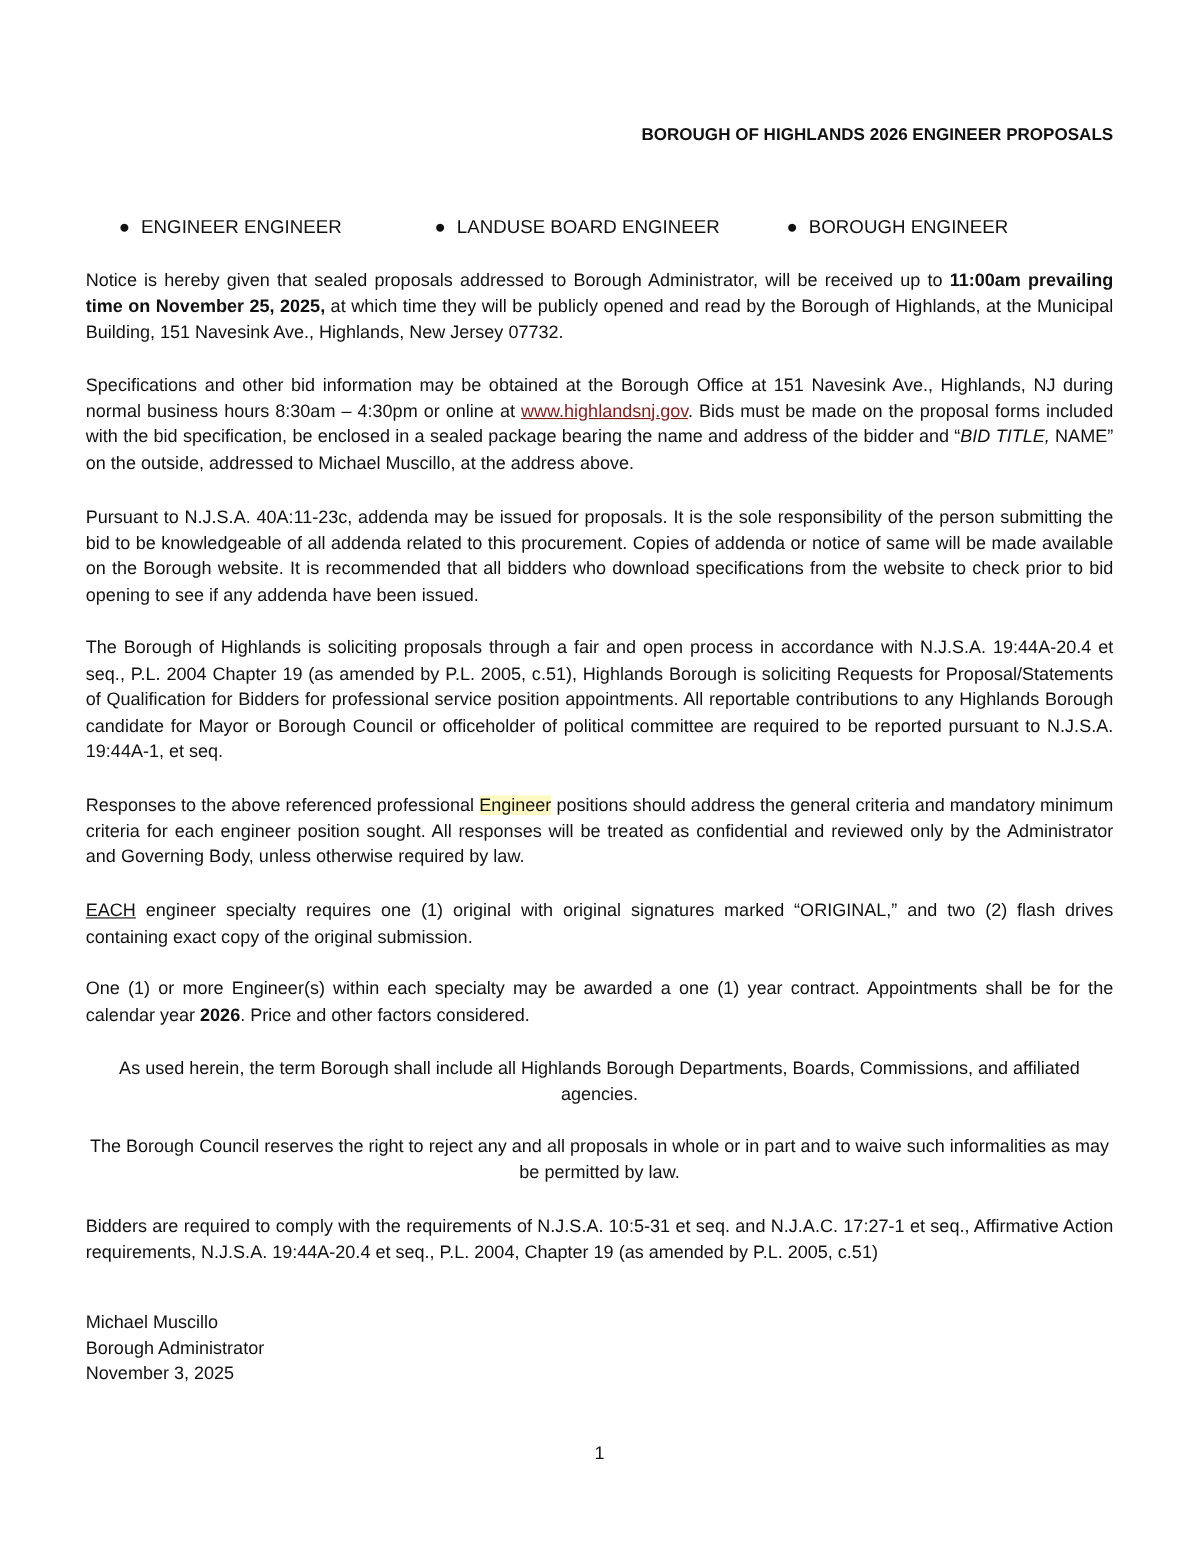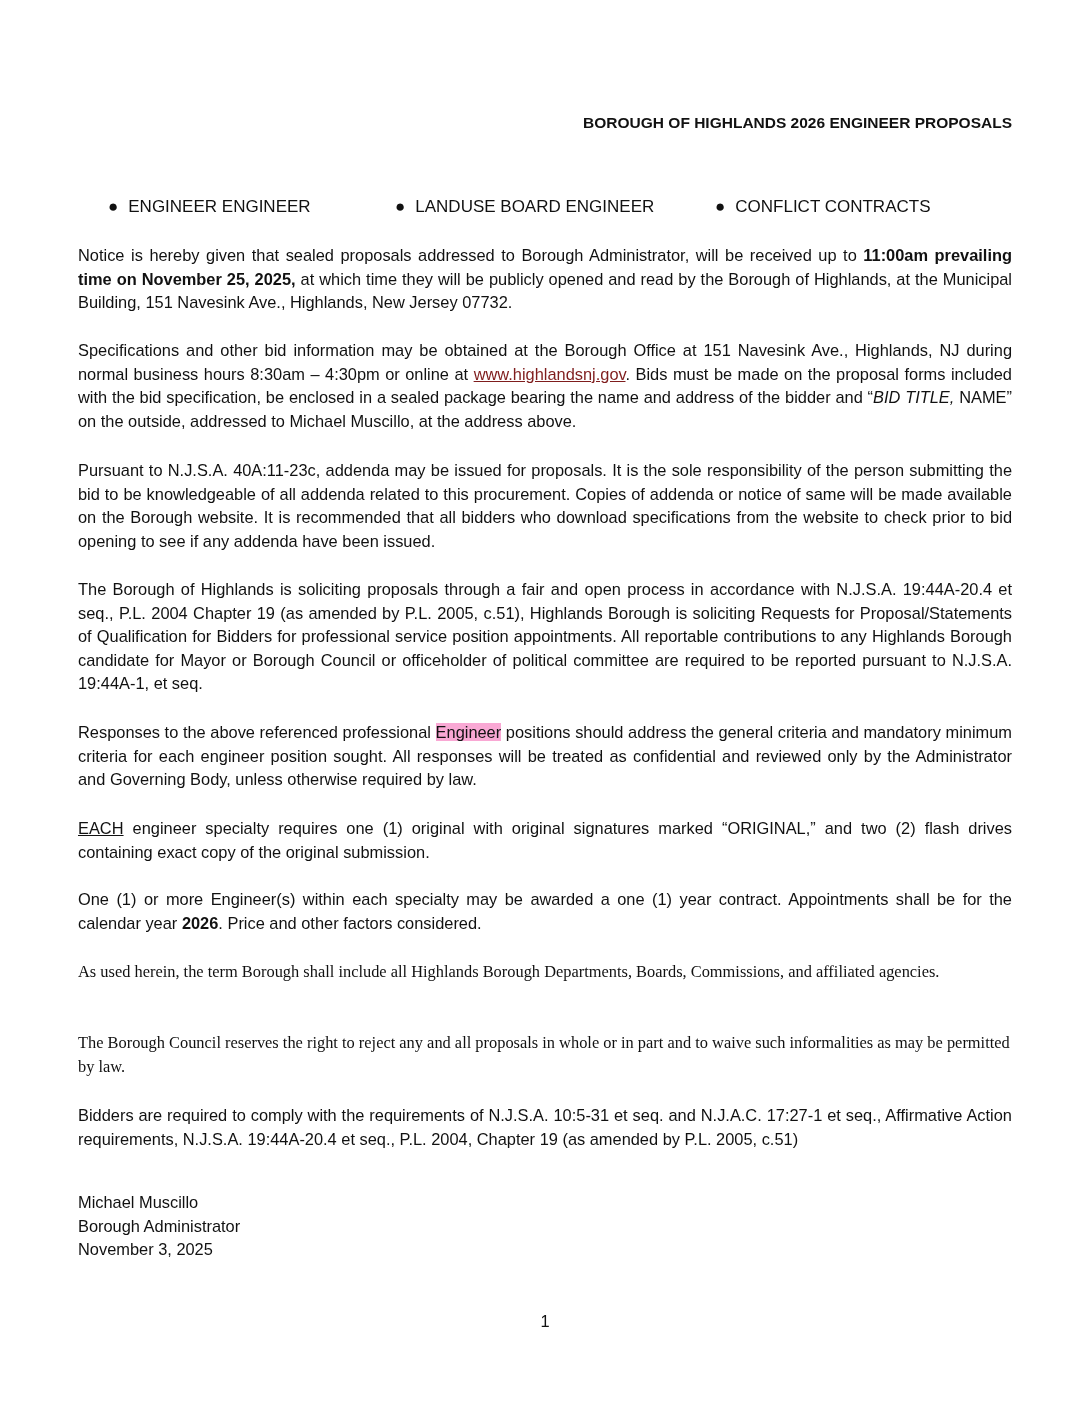--- a/index.html
+++ b/index.html
@@ -11,23 +11,23 @@
   .center { text-align: right; font-weight: bold; font-size: 15.5px; margin-top: 36px; }
   .title { position: absolute; top: 78px; left: 0; width: 934px; }
   .subtitle { position: absolute; top: 126px; left: 0; width: 934px; line-height: 23px; }
   .bullets { position: absolute; top: 197px; left: 30px; width: 900px; font-size: 17px; }
   .bullets span.item { position: absolute; white-space: nowrap; }
   .bullets span.dot { margin-right: 10px; }
   .para {
     position: absolute; left: 0; width: 934px;
     font-size: 16.4px; line-height: 23.6px; text-align: justify; margin: 0;
   }
-  .para.left { text-align: left; font-family: Liberation Serif, serif; }
+  .para.left { text-align: center; }
   a.link { color: #7f1d1d; text-decoration: underline; }
-  .hl { background: #f9a8d4; }
+  .hl { background: #fef9c3; }
   .u { text-decoration: underline; font-weight: normal; }
   .sig { position: absolute; top: 1191px; left: 0; font-size: 16.4px; line-height: 23.6px; }
   .pagenum { position: absolute; top: 1312px; left: 0; width: 934px; text-align: center; font-size: 16.4px; }
 </style>
 </head>
 <body>
 
 <div class="page">
 
   <div class="center title">BOROUGH OF HIGHLANDS 2026 ENGINEER PROPOSALS</div>
@@ -36,21 +36,21 @@
   </div>
 
   <div class="bullets">
     <span class="item" style="left:0px">
       <span class="dot">●</span><span>ENGINEER ENGINEER</span>
     </span>
     <span class="item" style="left:287px">
       <span class="dot">●</span><span>LANDUSE BOARD ENGINEER</span>
     </span>
     <span class="item" style="left:607px">
-      <span class="dot">●</span><span>CONFLICT CONTRACTS</span>
+      <span class="dot">●</span><span>BOROUGH ENGINEER</span>
     </span>
   </div>
 
   <p class="para" style="top:244px">
     <span>Notice is hereby given that sealed proposals addressed to Borough Administrator, will be received up to </span><b>11:00am prevailing time on November 25, 2025,</b><span> at which time they will be publicly opened and read by the Borough of Highlands, at the Municipal Building, 151 Navesink Ave., Highlands, New Jersey 07732.</span>
   </p>
 
   <p class="para" style="top:339px">
     <span>Specifications and other bid information may be obtained at the Borough Office at 151 Navesink Ave., Highlands, NJ during normal business hours 8:30am – 4:30pm or online at </span><a class="link" href="#">www.highlandsnj.gov</a><span>. Bids must be made on the proposal forms included with the bid specification, be enclosed in a sealed package bearing the name and address of the bidder and “</span><i>BID TITLE,</i><span> NAME” on the outside, addressed to Michael Muscillo, at the address above.</span>
   </p>

